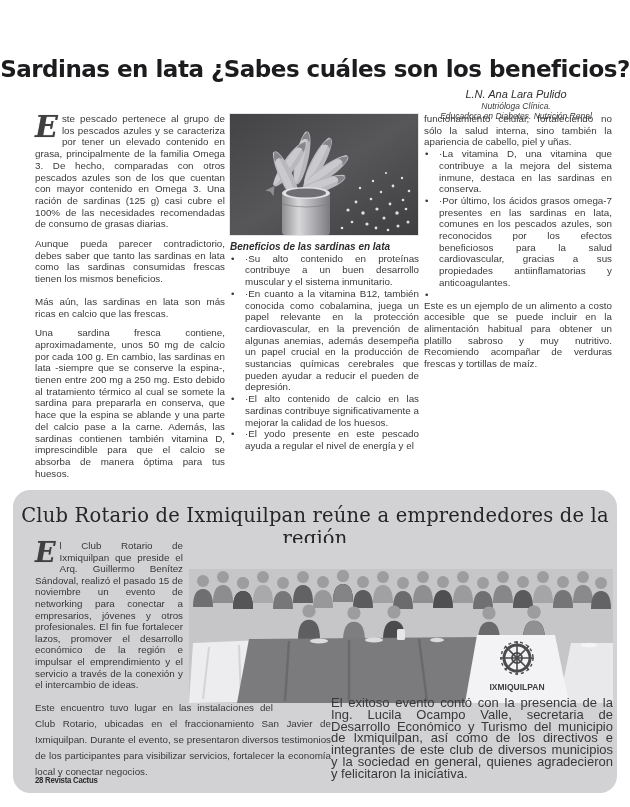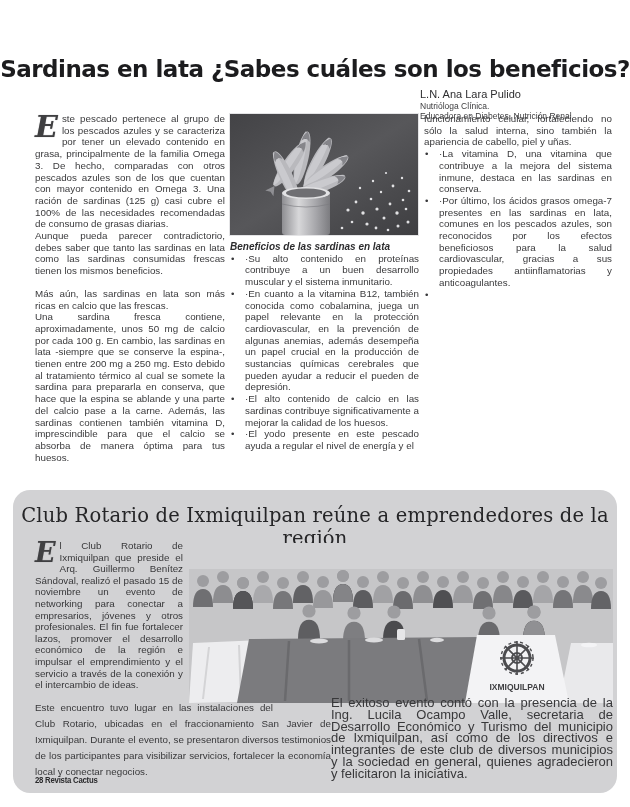--- a/index.html
+++ b/index.html
@@ -7,27 +7,27 @@
     position:relative;width:630px;height:807px;background:#ffffff;overflow:hidden;
     font-family:"Liberation Sans", sans-serif;color:#3a3a3c;
   }
   
   .a1-title{
     position:absolute;left:0;top:56px;width:630px;text-align:center;
     font-family:"DejaVu Sans", sans-serif;font-weight:bold;font-size:23px;
     letter-spacing:-0.5px;color:#1c1c1e;
   }
   .a1-author{
-    position:absolute;left:420px;top:88px;width:192px;text-align:left;line-height:1.18;
+    position:absolute;left:420px;top:88px;width:192px;text-align:center;line-height:1.18;font-style:italic;
   }
   .a1-author .nm{font-size:11px;color:#2e2e30;}
   .a1-author .sub{font-size:8.5px;color:#3c3c3e;}
   .col{position:absolute;font-size:9.8px;line-height:11.7px;text-align:justify;color:#3a3a3c;}
   .col p{margin:0 0 0 0;}
-  .col p + p{margin-top:0px;}
+  .col p + p{margin-top:8px;}
   .gap{height:11px;}
   .dropcap{
     float:left;font-family:"DejaVu Serif", serif;font-style:italic;font-weight:bold;
     font-size:30px;line-height:26px;margin:1px 4px 0 0;color:#3f3f41;
     text-shadow:0 0 1px #9a9a9c;
   }
   .col1{left:35px;top:113px;width:190px;}
   .col2{left:230px;top:241px;width:189px;}
   .col3{left:424px;top:113px;width:188px;}
   .bhead{font-weight:bold;font-size:10px;color:#2c2c2e;margin:0 0 1px 0;text-align:left;font-style:italic;}
@@ -157,20 +157,21 @@
     </ul>
   </div>
 
   <div class="col col3">
     <p>funcionamiento celular, fortaleciendo no sólo la salud interna, sino también la apariencia de cabello, piel y uñas.</p>
     <ul class="blist">
       <li>·La vitamina D, una vitamina que contribuye a la mejora del sistema inmune, destaca en las sardinas en conserva.</li>
       <li>·Por último, los ácidos grasos omega-7 presentes en las sardinas en lata, comunes en los pescados azules, son reconocidos por los efectos beneficiosos para la salud cardiovascular, gracias a sus propiedades antiinflamatorias y anticoagulantes.</li>
       <li></li>
     </ul>
+    <p>Este es un ejemplo de un alimento a costo accesible que se puede incluir en la alimentación habitual para obtener un platillo sabroso y muy nutritivo. Recomiendo acompañar de verduras frescas y tortillas de maíz.</p>
   </div>
 
   <div class="a2-box">
     <div class="a2-title">Club Rotario de Ixmiquilpan reúne a emprendedores de la región</div>
 
     <div class="a2-col">
       <p style="margin:0"><span class="dropcap" style="font-size:27px;line-height:23px;">E</span><span>l Club Rotario de Ixmiquilpan que preside el Arq. Guillermo Benítez Sándoval, realizó el pasado 15 de noviembre un evento de networking para conectar a empresarios, jóvenes y otros profesionales. El fin fue fortalecer lazos, promover el desarrollo económico de la región e impulsar el emprendimiento y el servicio a través de la conexión y el intercambio de ideas.</span></p>
     </div>
 
     <svg class="photo2" viewBox="0 0 424 160" aria-hidden="true">

